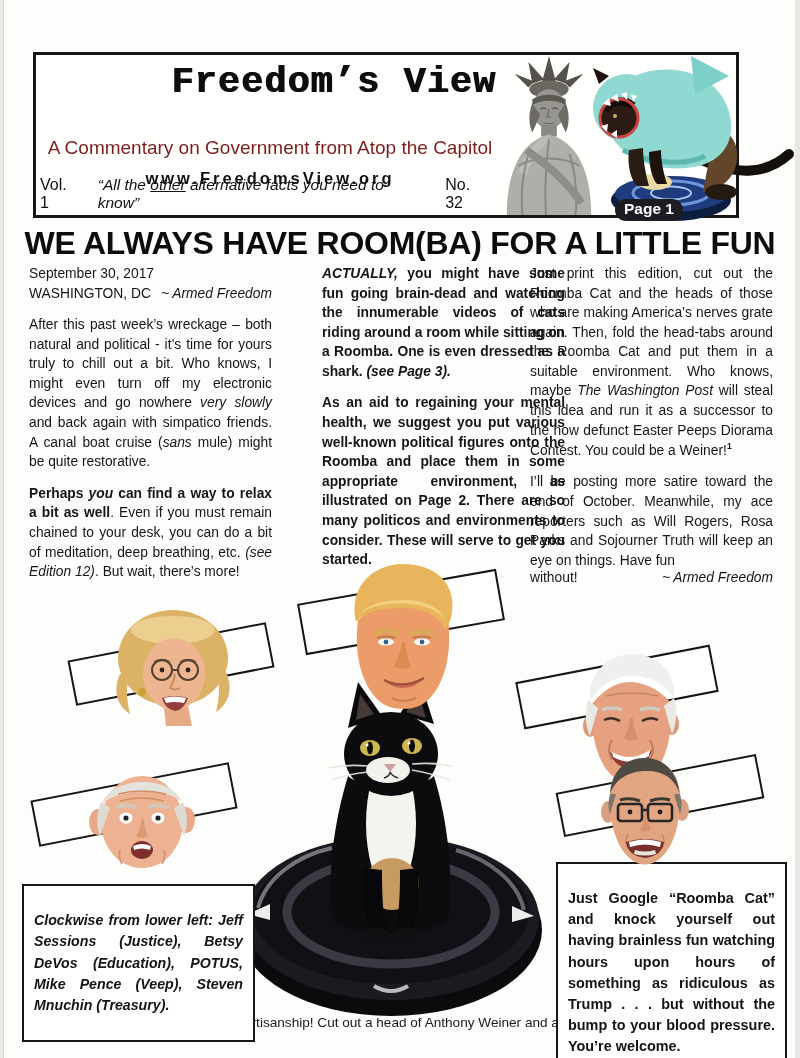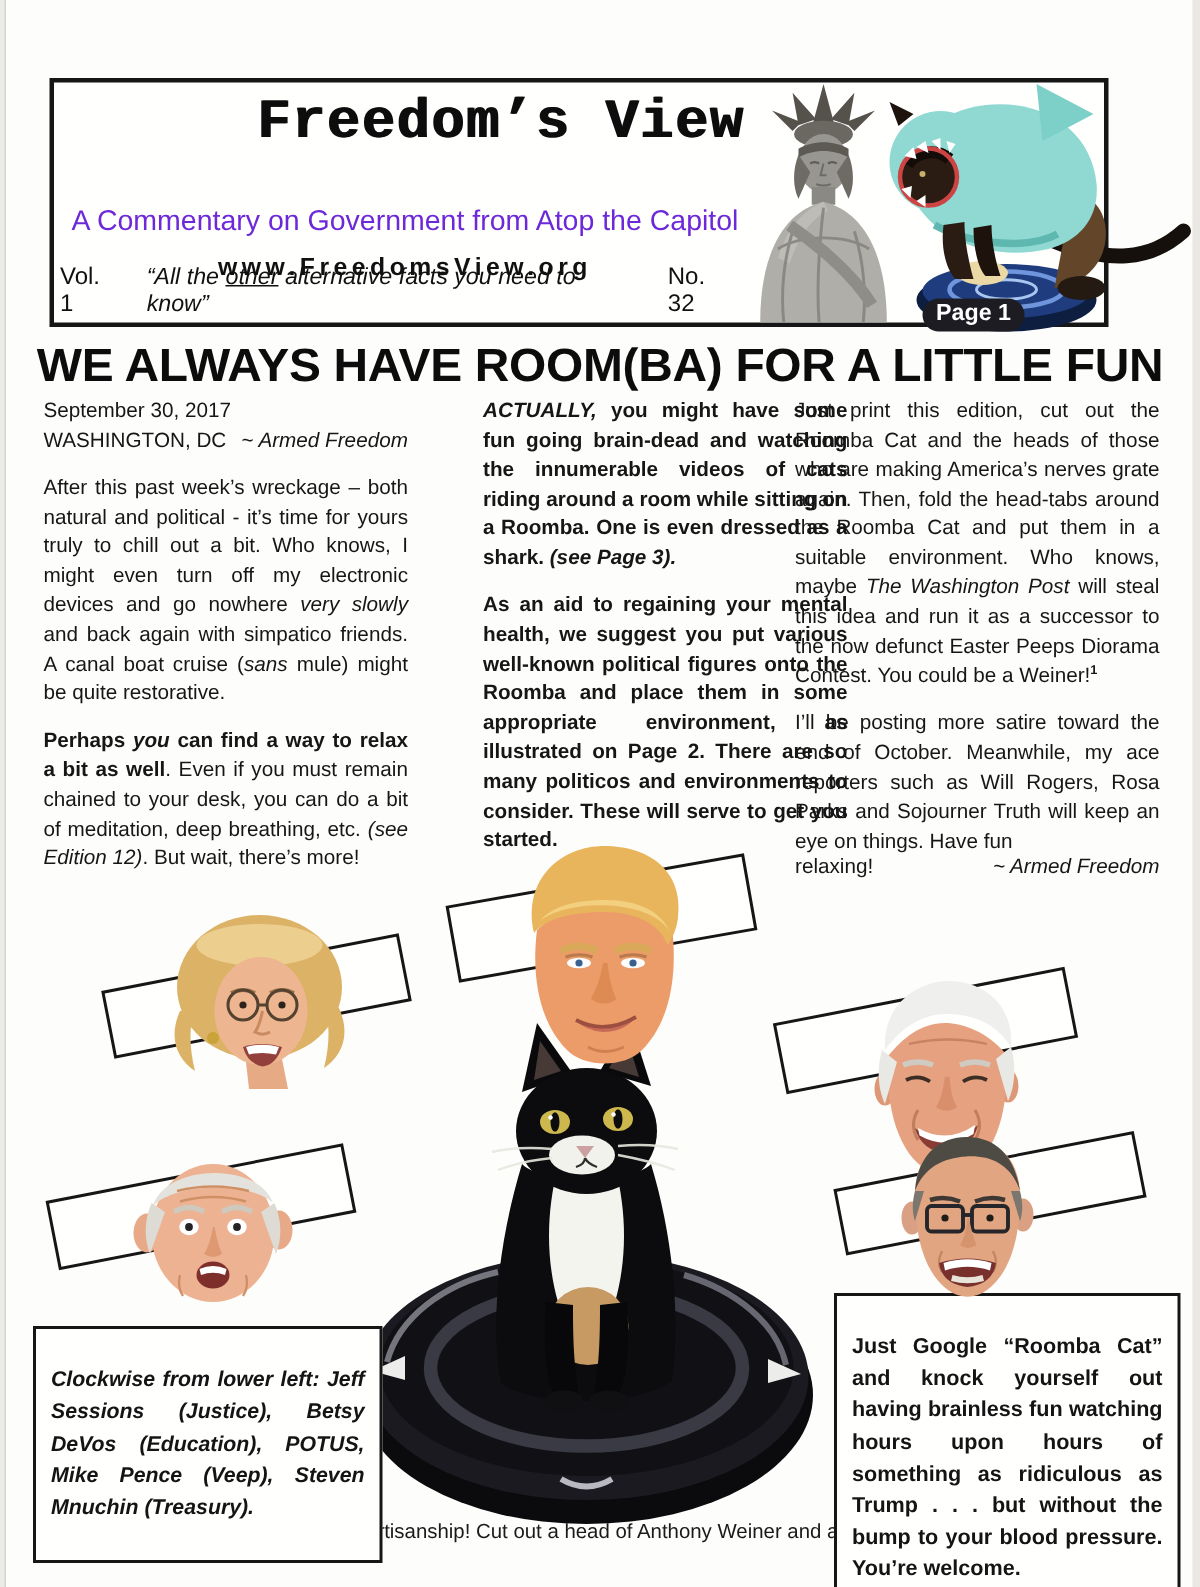--- a/index.html
+++ b/index.html
@@ -4,21 +4,21 @@
 <style>
   html,body{margin:0;padding:0;}
   body{width:800px;height:1058px;background:#ffffff;font-family:"Liberation Sans",sans-serif;}
   .page{position:relative;width:800px;height:1058px;background:#fdfdfb;overflow:hidden;color:#141414;}
   .scan-left{position:absolute;left:0;top:0;width:3px;height:100%;background:#edebe7;border-right:1px solid #d6d4cf;}
   .scan-right{position:absolute;right:0;top:0;width:5px;height:100%;background:#eae8e4;}
 
   
   .masthead{position:absolute;left:33px;top:52px;width:706px;height:166px;border:3px solid #161616;background:#fffffe;box-sizing:border-box;}
   .nameplate{position:absolute;left:8px;top:8px;width:452px;text-align:right;font-family:Liberation Mono, monospace;font-weight:bold;font-size:37px;line-height:1.05;color:#0d0d0d;letter-spacing:1px;text-shadow:1px 0 0 #0d0d0d;}
-  .mast-subtitle{position:absolute;left:8px;top:82px;width:452px;text-align:center;font-size:19px;color:#6d28d9;}
+  .mast-subtitle{position:absolute;left:8px;top:82px;width:452px;text-align:center;font-size:19px;color:#7f1d1d;}
   .mast-url{position:absolute;left:8px;top:114px;width:452px;text-align:center;font-size:16.5px;font-weight:700;letter-spacing:3px;color:#111;}
   .volrow{position:absolute;left:4px;bottom:3px;width:452px;display:flex;justify-content:space-between;align-items:baseline;font-size:16px;color:#111;gap:18px;}
   .volrow .tagline{font-size:15.5px;}
   .statue-icon{position:absolute;left:454px;top:1px;width:118px;height:159px;}
   .sharkcat-icon{position:absolute;left:517px;top:-13px;width:245px;height:184px;}
   .page-badge{position:absolute;left:579px;top:144px;background:#1c1c22;color:#fff;font-weight:700;font-size:15.5px;padding:1px 9px 3px;border-radius:11px;z-index:4;}
 
   
   .headline{position:absolute;left:0;top:226px;width:800px;text-align:center;font-weight:800;font-size:31px;letter-spacing:-0.2px;color:#0c0c0c;transform:scaleX(1.03);transform-origin:center;white-space:nowrap;}
 
@@ -153,21 +153,21 @@
 
   <div class="col col2">
     <p><span class="seg-bi">ACTUALLY,</span><span class="seg-b"> you might have some fun going brain-dead and watching the innumerable videos of cats riding around a room while sitting on a Roomba.  One is even dressed as a shark.  </span><span class="seg-bi">(see Page 3).</span></p>
     <p><span class="seg-b">As an aid to regaining your mental health, we suggest you put various well-known political figures onto the Roomba and place them in some appropriate environment, as illustrated on Page 2.  There are so many politicos and environments to consider.  These will serve to get you started.</span></p>
   </div>
 
   <div class="col col3">
     <p><span>Just print this edition, cut out the Roomba Cat and the heads of those who are making America’s nerves grate again.  Then, fold the head-tabs around the Roomba Cat and put them in a suitable environment.  Who knows, maybe </span><span class="seg-i">The Washington Post</span><span> will steal this idea and run it as a successor to the now defunct Easter Peeps Diorama Contest.  You could be a Weiner!</span><span class="seg-sup">1</span></p>
     <p style="margin-bottom:0"><span>I’ll be posting more satire toward the end of October.  Meanwhile, my ace reporters such as Will Rogers, Rosa Parks and Sojourner Truth will keep an eye on things.  Have fun</span></p>
     <div class="signoff">
-      <span>relaxing!</span>
+      <span>without!</span>
       <span class="seg-i">~ Armed Freedom</span>
     </div>
   </div>
 
   <div class="tab tab-devos"></div>
   <div class="tab tab-trump"></div>
   <div class="tab tab-pence"></div>
   <div class="tab tab-sessions"></div>
   <div class="tab tab-mnuchin"></div>
 

